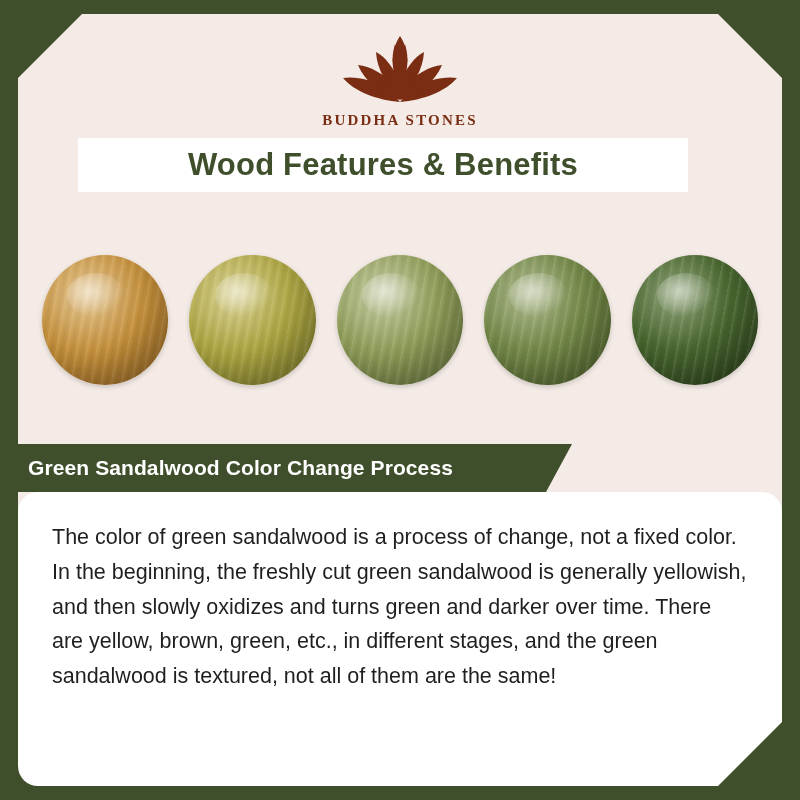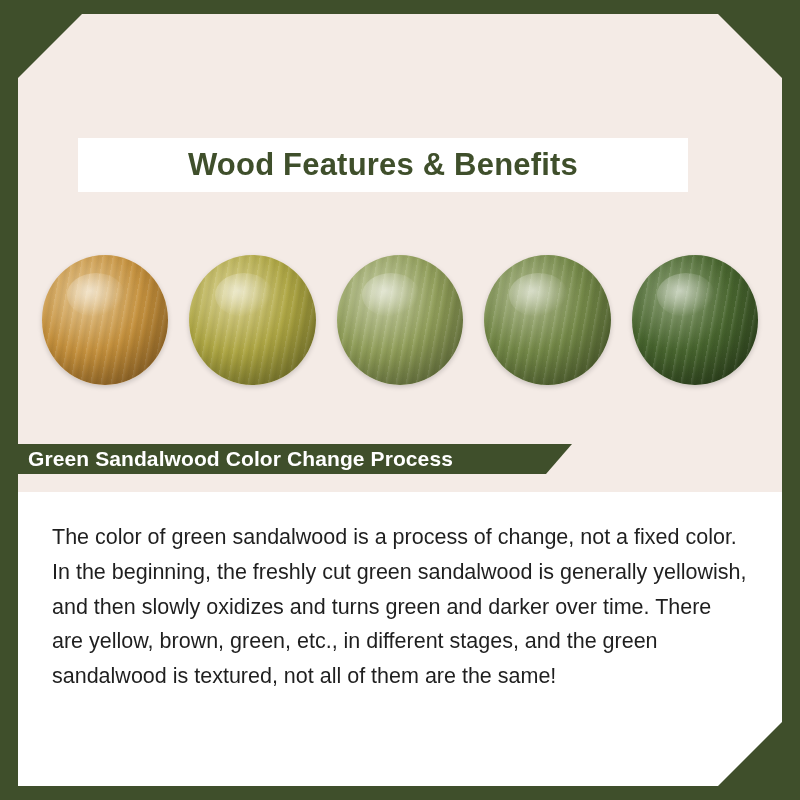--- a/index.html
+++ b/index.html
@@ -135,21 +135,21 @@
   .bead .shade {
     position: absolute; inset: 0;
     border-radius: 50%;
     background: radial-gradient(circle at 35% 32%, rgba(255,255,255,0.30), rgba(0,0,0,0.0) 45%, rgba(0,0,0,0.35) 100%);
   }
 
   
   .ribbon {
     position: absolute;
     left: 0; top: 444px;
-    width: 572px; height: 30px;
+    width: 572px; height: 48px;
     background: #3f4f2b;
     -webkit-clip-path: polygon(0 0, 100% 0, calc(100% - 26px) 100%, 0 100%);
     clip-path: polygon(0 0, 100% 0, calc(100% - 26px) 100%, 0 100%);
     display: flex;
     align-items: center;
   }
   .ribbon span {
     color: #ffffff;
     font-size: 21px;
     font-weight: bold;
@@ -159,20 +159,21 @@
 
   
   .body-card {
     position: absolute;
     left: 18px; top: 492px;
     width: 764px; height: 294px;
     background: #ffffff;
     -webkit-clip-path: polygon(0 0, 100% 0, 100% calc(100% - 46px), calc(100% - 46px) 100%, 0 100%);
     clip-path: polygon(0 0, 100% 0, 100% calc(100% - 46px), calc(100% - 46px) 100%, 0 100%);
     padding: 28px 34px 0 34px;
+    border-radius: 20px;
   }
   .body-card p {
     font-size: 21.5px;
     line-height: 1.62;
     color: #1f1f1f;
   }
 
   
   .wedge-br {
     position: absolute;
@@ -189,20 +190,44 @@
 <div class="page">
   <div class="frame-bg"></div>
 
   <div class="panel">
     <div class="notch-tl"></div>
     <div class="notch-tr"></div>
     <div class="notch-bl"></div>
     <div class="notch-br"></div>
   </div>
 
+  <div class="logo-wrap">
+    <svg class="logo-mark" viewBox="0 0 170 92" aria-hidden="true">
+      <g fill="#7b2d14">
+
+        <path d="M85 86 C62 84 40 76 28 62 C41 60 58 64 70 72 C76 76 81 81 85 86 Z"></path>
+        <path d="M85 86 C108 84 130 76 142 62 C129 60 112 64 100 72 C94 76 89 81 85 86 Z"></path>
+        <path d="M85 84 C66 78 50 66 43 49 C55 50 69 58 77 68 C81 73 84 79 85 84 Z"></path>
+        <path d="M85 84 C104 78 120 66 127 49 C115 50 101 58 93 68 C89 73 86 79 85 84 Z"></path>
+        <path d="M85 80 C72 70 62 54 61 36 C71 41 80 54 84 66 C86 71 86 76 85 80 Z"></path>
+        <path d="M85 80 C98 70 108 54 109 36 C99 41 90 54 86 66 C84 71 84 76 85 80 Z"></path>
+        <path d="M85 72 C78 60 75 44 80 28 C86 40 89 56 88 68 Z"></path>
+        <path d="M85 72 C92 60 95 44 90 28 C84 40 81 56 82 68 Z"></path>
+
+        <path d="M85 20 C78 30 76 44 85 58 C94 44 92 30 85 20 Z"></path>
+
+        <circle cx="85" cy="44" r="7.5"></circle>
+        <path d="M85 53 C77 53 71 59 70 67 C70 72 74 76 79 76 L91 76 C96 76 100 72 100 67 C99 59 93 53 85 53 Z"></path>
+        <path d="M66 78 C66 74 73 72 85 72 C97 72 104 74 104 78 C104 81 97 83 85 83 C73 83 66 81 66 78 Z"></path>
+        <path d="M70 58 C63 62 58 68 56 76 C61 75 66 71 70 66 Z"></path>
+        <path d="M100 58 C107 62 112 68 114 76 C109 75 104 71 100 66 Z"></path>
+      </g>
+    </svg>
+    <div class="logo-text">BUDDHA STONES</div>
+  </div>
 
   <div class="title-banner">
     <h1>Wood Features &amp; Benefits</h1>
   </div>
 
   <div class="beads">
     <div class="bead" style="background:radial-gradient(circle at 36% 30%, #d8ab5d, #c18c38 55%, #9c6b28 100%)">
       <div class="grain"></div>
       <div class="hl"></div>
       <div class="shade"></div>

